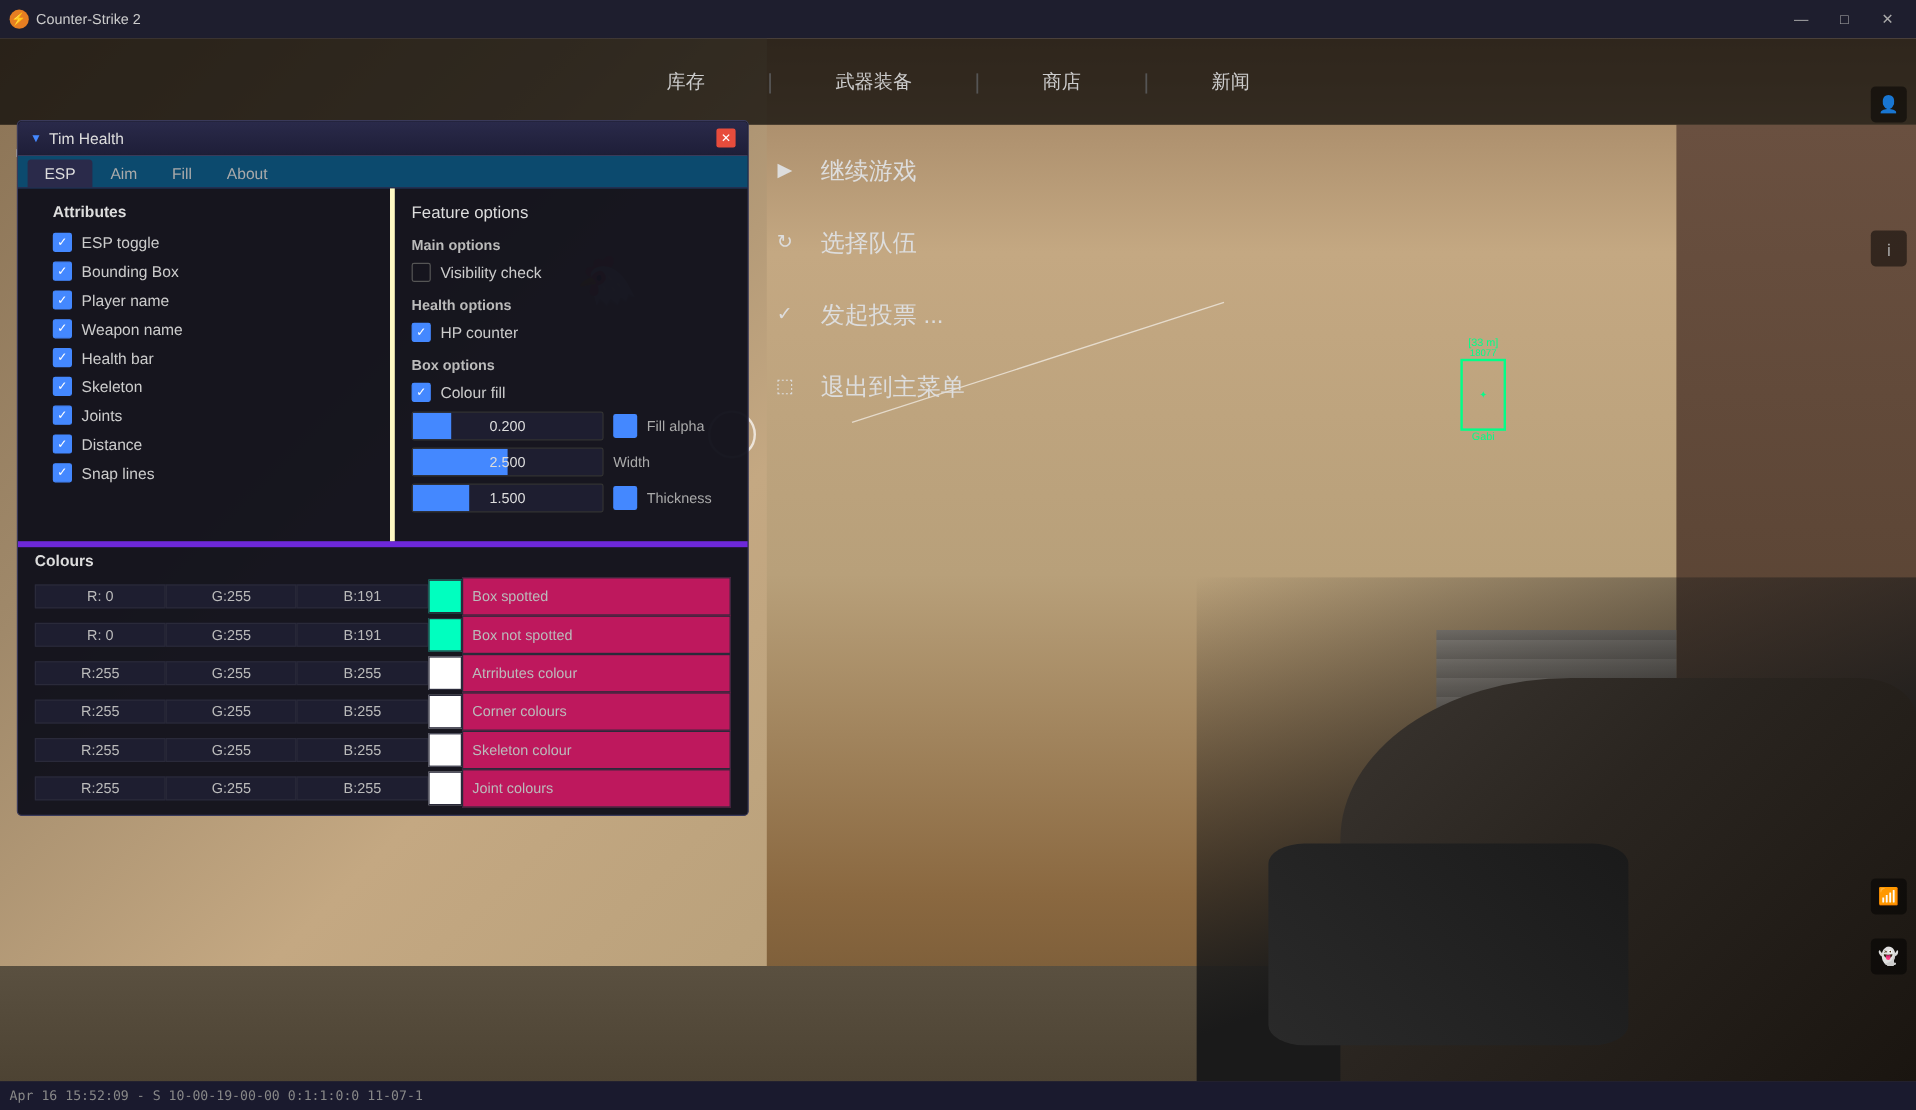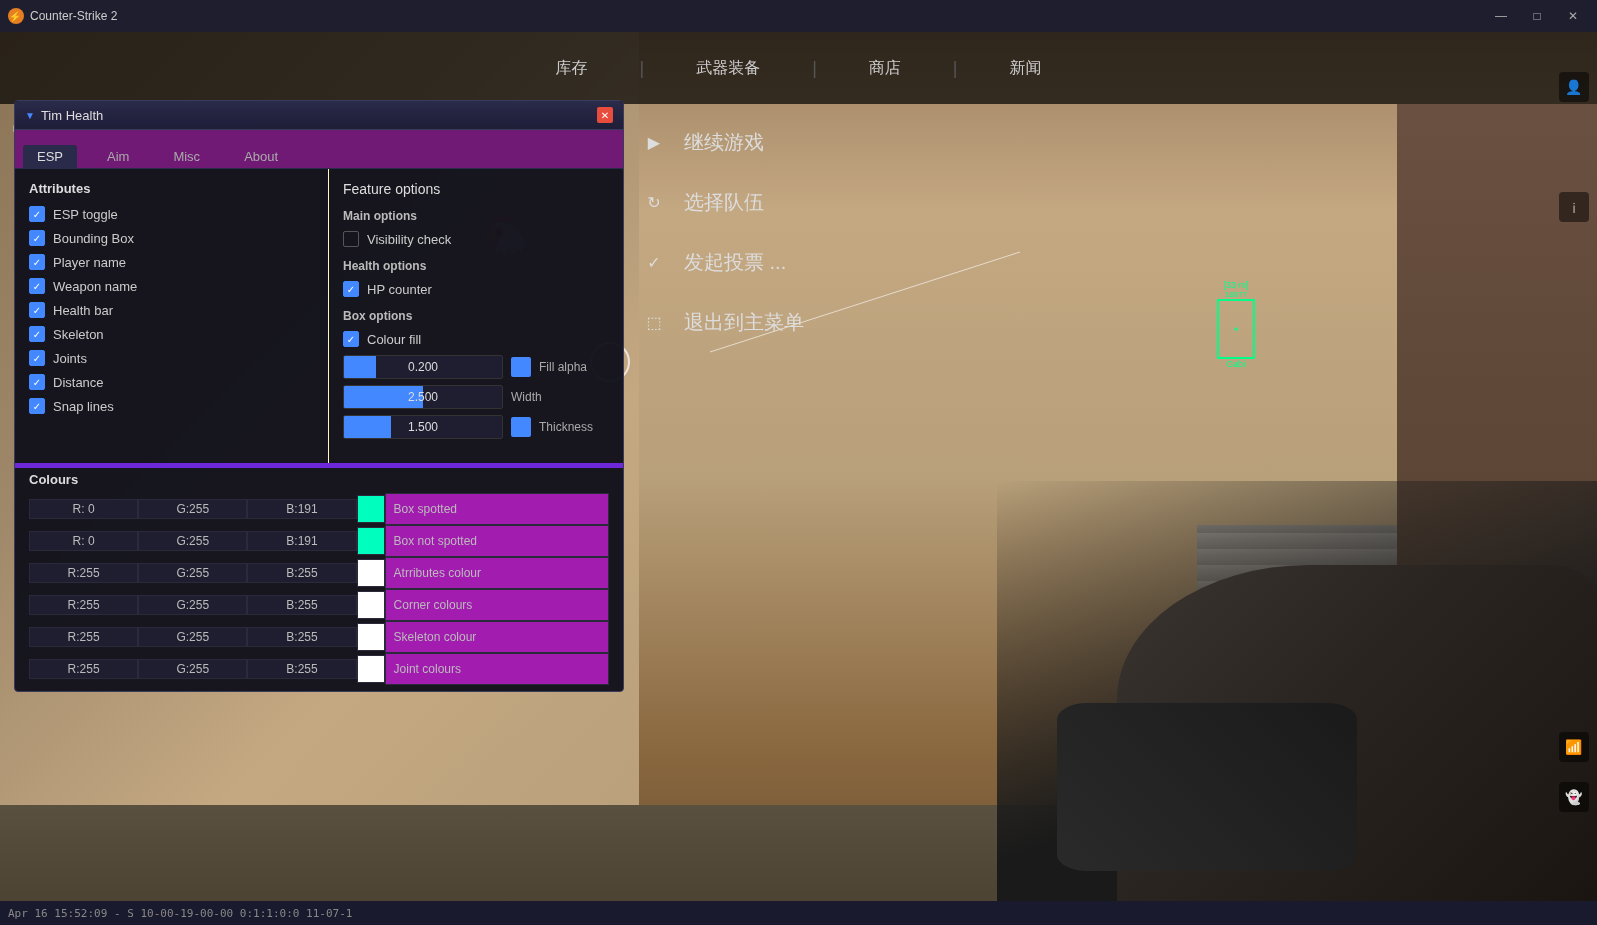--- a/index.html
+++ b/index.html
@@ -199,24 +199,24 @@
       border-radius: 2px;
       display: flex; align-items: center; justify-content: center;
       font-size: 10px;
       color: white;
       cursor: pointer;
     }
 
     
     .panel-tabs {
       display: flex;
-      padding: 15px 8px 0;
-      background: #701a75;
+      padding: 3px 8px 0;
+      background: #0c4a6e;
       border-bottom: 1px solid #2a2a4a;
-      gap: 16px;
+      gap: 1px;
     }
     .tab {
       padding: 4px 14px;
       color: #aaa;
       font-size: 13px;
       cursor: pointer;
       border-radius: 3px 3px 0 0;
     }
     .tab.active {
       background: #2a2a4a;
@@ -226,21 +226,22 @@
     
     .panel-body {
       display: flex;
       padding: 0;
     }
 
     
     .left-col {
       width: 320px;
       padding: 12px 14px;
-      border-right: 1px solid #fef9c3;
+      border-right: 4px solid #fef9c3;
+      margin-left: 15px;
     }
 
     .section-title {
       font-size: 13px;
       font-weight: bold;
       color: #ddd;
       margin-bottom: 10px;
     }
 
     .checkbox-item {
@@ -363,21 +364,21 @@
     }
     .colour-swatch-cell {
       width: 28px;
       height: 28px;
       border: 1px solid #2a2a3a;
       cursor: pointer;
     }
     .colour-name-cell {
       flex: 2;
       height: 32px;
-      background: #a21caf;
+      background: #be185d;
       border: 1px solid #2a2a3a;
       display: flex;
       align-items: center;
       padding-left: 8px;
       font-size: 12px;
       color: #bbb;
     }
     .graffiti {
       position: absolute;
       top: 180px; left: 480px;
@@ -540,21 +541,21 @@
     <div class="panel-title-area">
       <span class="panel-arrow">▼</span>
       <span class="panel-title">Tim Health</span>
     </div>
     <div class="panel-close">✕</div>
   </div>
 
   <div class="panel-tabs">
     <div class="tab active">ESP</div>
     <div class="tab">Aim</div>
-    <div class="tab">Misc</div>
+    <div class="tab">Fill</div>
     <div class="tab">About</div>
   </div>
 
   <div class="panel-body">
 
     <div class="left-col">
       <div class="section-title">Attributes</div>
 
       <div class="checkbox-item">
         <div class="checkbox-box">

